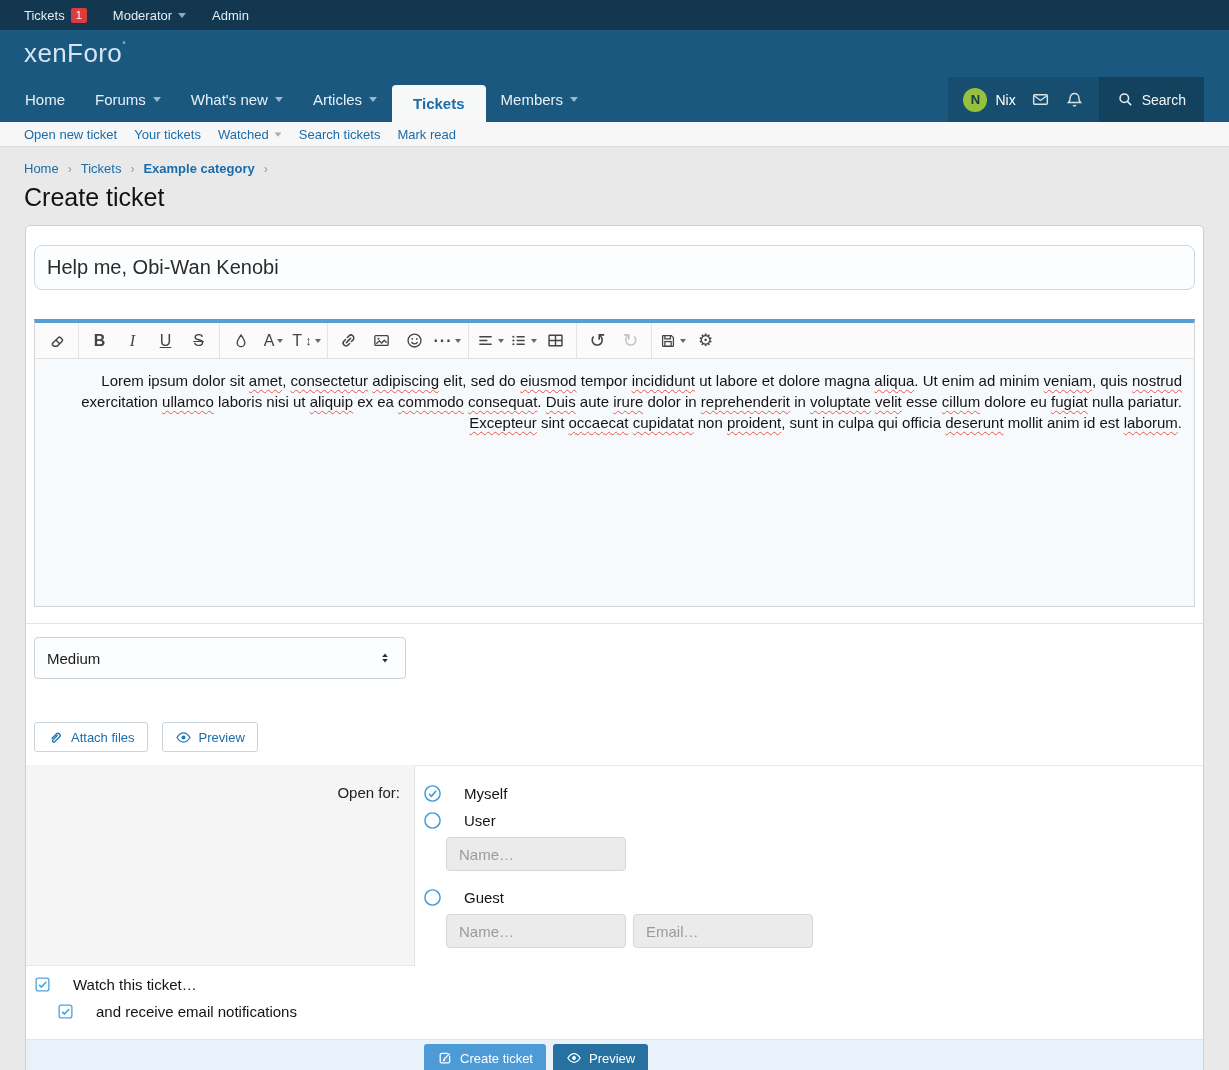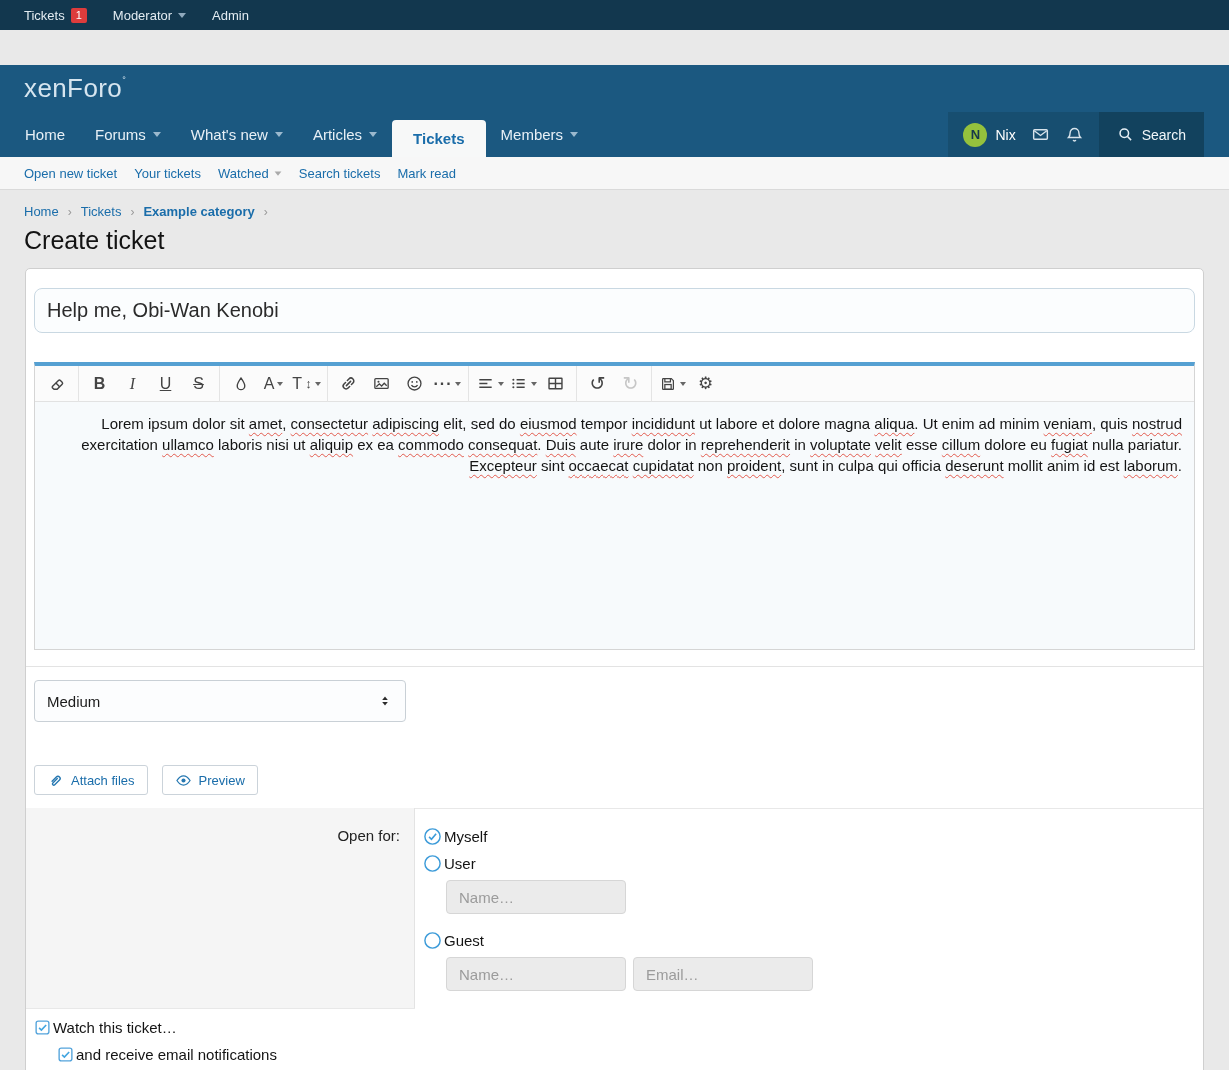--- a/index.html
+++ b/index.html
@@ -6,38 +6,38 @@
   html,body { width:1229px; height:1070px; overflow:hidden; }
   body { background:#E9E9E9; font-family:"Liberation Sans","DejaVu Sans",sans-serif; color:#141414; }
 
   
   .topbar { height:30px; background:#12374E; display:flex; align-items:center; padding:0 24px; gap:26px; font-size:13px; color:#E3ECF2; }
   .topbar-item { display:flex; align-items:center; gap:6px; cursor:pointer; }
   .badge { background:#DD3C3C; color:#fff; font-size:11px; line-height:1; padding:2px 5px; border-radius:2px; }
   .caret { width:0; height:0; border-left:4px solid transparent; border-right:4px solid transparent; border-top:5px solid #8FA9BC; display:inline-block; }
 
   
-  .header { height:47px; background:#1B5880; display:flex; align-items:center; padding:0 24px;margin-top:35px; }
+  .header { height:47px; background:#1B5880; display:flex; align-items:center; padding:0 24px; }
   .logo { font-size:26px; color:#D6E5EF; letter-spacing:.4px; cursor:pointer; }
   .logo sup { font-size:9px; vertical-align:14px; }
 
   
   .nav { height:45px; background:#1B5880; display:flex; align-items:stretch; padding-left:10px; }
   .nav-item { display:flex; align-items:center; gap:7px; padding:0 15px; font-size:15px; color:#E8F0F6; cursor:pointer; }
   .nav-item .caret { border-top-color:#9BB9CE; }
   .nav-item.active { background:#F7F8F8; color:#1A6DAA; font-weight:bold; border-radius:4px 4px 0 0; align-self:flex-end; height:37px; padding:0 21px; }
   .nav-spacer { flex:1; }
   .user-panel { background:#174E70; display:flex; align-items:center; gap:15px; padding:0 15px; cursor:pointer; }
   .avatar { width:24px; height:24px; border-radius:50%; background:#95C13D; color:#17374A; font-size:13px; font-weight:bold; display:flex; align-items:center; justify-content:center; }
   .user-name { color:#fff; font-size:14px; }
   .hdr-ico { display:flex; align-items:center; }
   .search-panel { background:#12425E; display:flex; align-items:center; gap:8px; padding:0 18px; margin-right:25px; color:#F2F7FA; font-size:14px; cursor:pointer; }
 
   
-  .subnav { height:33px; background:#F7F7F7; border-bottom:1px solid #DADADA; display:flex; align-items:center; gap:17px; padding:0 24px; font-size:13px; }
+  .subnav { height:25px; background:#F7F7F7; border-bottom:1px solid #DADADA; display:flex; align-items:center; gap:17px; padding:0 24px; font-size:13px; }
   .subnav-link { color:#1A6DAA; display:flex; align-items:center; gap:5px; cursor:pointer; }
   .subnav-link .caret { border-top-color:#AAAAAA; transform:scale(.85); }
 
   
   .breadcrumb { margin:14px 24px 0; font-size:13px; display:flex; align-items:center; gap:9px; }
   .crumb { color:#1A6DAA; cursor:pointer; }
   .crumb.bold { font-weight:bold; }
   .crumb-sep { color:#9A9A9A; font-size:12px; }
   .page-title { margin:7px 24px 0; font-size:25px; font-weight:400; color:#131313; }
 
@@ -66,21 +66,21 @@
   .form-rows { margin-top:16px; border-top:1px solid #E3E3E3; }
   .frow { display:grid; grid-template-columns:389px 1fr; }
   .flabel { background:#F5F5F5; border-right:1px solid #E3E3E3; text-align:right; padding-right:14px; font-size:15px; color:#222; }
   .fctrl { padding-left:8px; padding-right:9px; }
   .frow + .frow .fctrl { border-top:1px solid #E8E8E8; }
 
   .select { margin-top:13px; height:42px; border:1px solid #C9D0D6; border-radius:4px; background:#FCFDFE; display:flex; align-items:center; justify-content:space-between; padding:0 12px; font-size:15px; color:#1B1B1B; cursor:pointer; }
   .btn-row { margin-top:43px; padding-bottom:13px; display:flex; gap:14px; }
   .btn-light { display:inline-flex; align-items:center; gap:7px; height:30px; padding:0 12px; border:1px solid #CBD3DA; border-radius:3px; background:#fff; color:#1A6DAA; font-size:13px; cursor:pointer; }
 
-  .choice-line { display:flex; align-items:center; gap:2px; font-size:15px; height:18px; cursor:pointer; }
+  .choice-line { display:flex; align-items:center; gap:22px; font-size:15px; height:18px; cursor:pointer; }
   .ind { margin-left:23px; }
   .gray-input { width:180px; height:34px; background:#EBEBEB; border:1px solid #D6D6D6; border-radius:4px; padding:0 12px; font-size:15px; color:#555; font-family:inherit; outline:none; }
   .gray-input::placeholder { color:#9B9B9B; }
   .inputs-inline { display:flex; gap:7px; }
 
   
   .submit-row { height:37px; background:#E9F2FB; border-top:1px solid #DCE7F1; display:flex; align-items:center; gap:7px; padding-left:398px; }
   .btn-primary { height:28px; display:inline-flex; align-items:center; gap:7px; padding:0 13px; border-radius:3px; background:#4D9BD6; color:#fff; font-size:13px; cursor:pointer; }
   .btn-primary.dark { background:#26719F; }
 </style>

